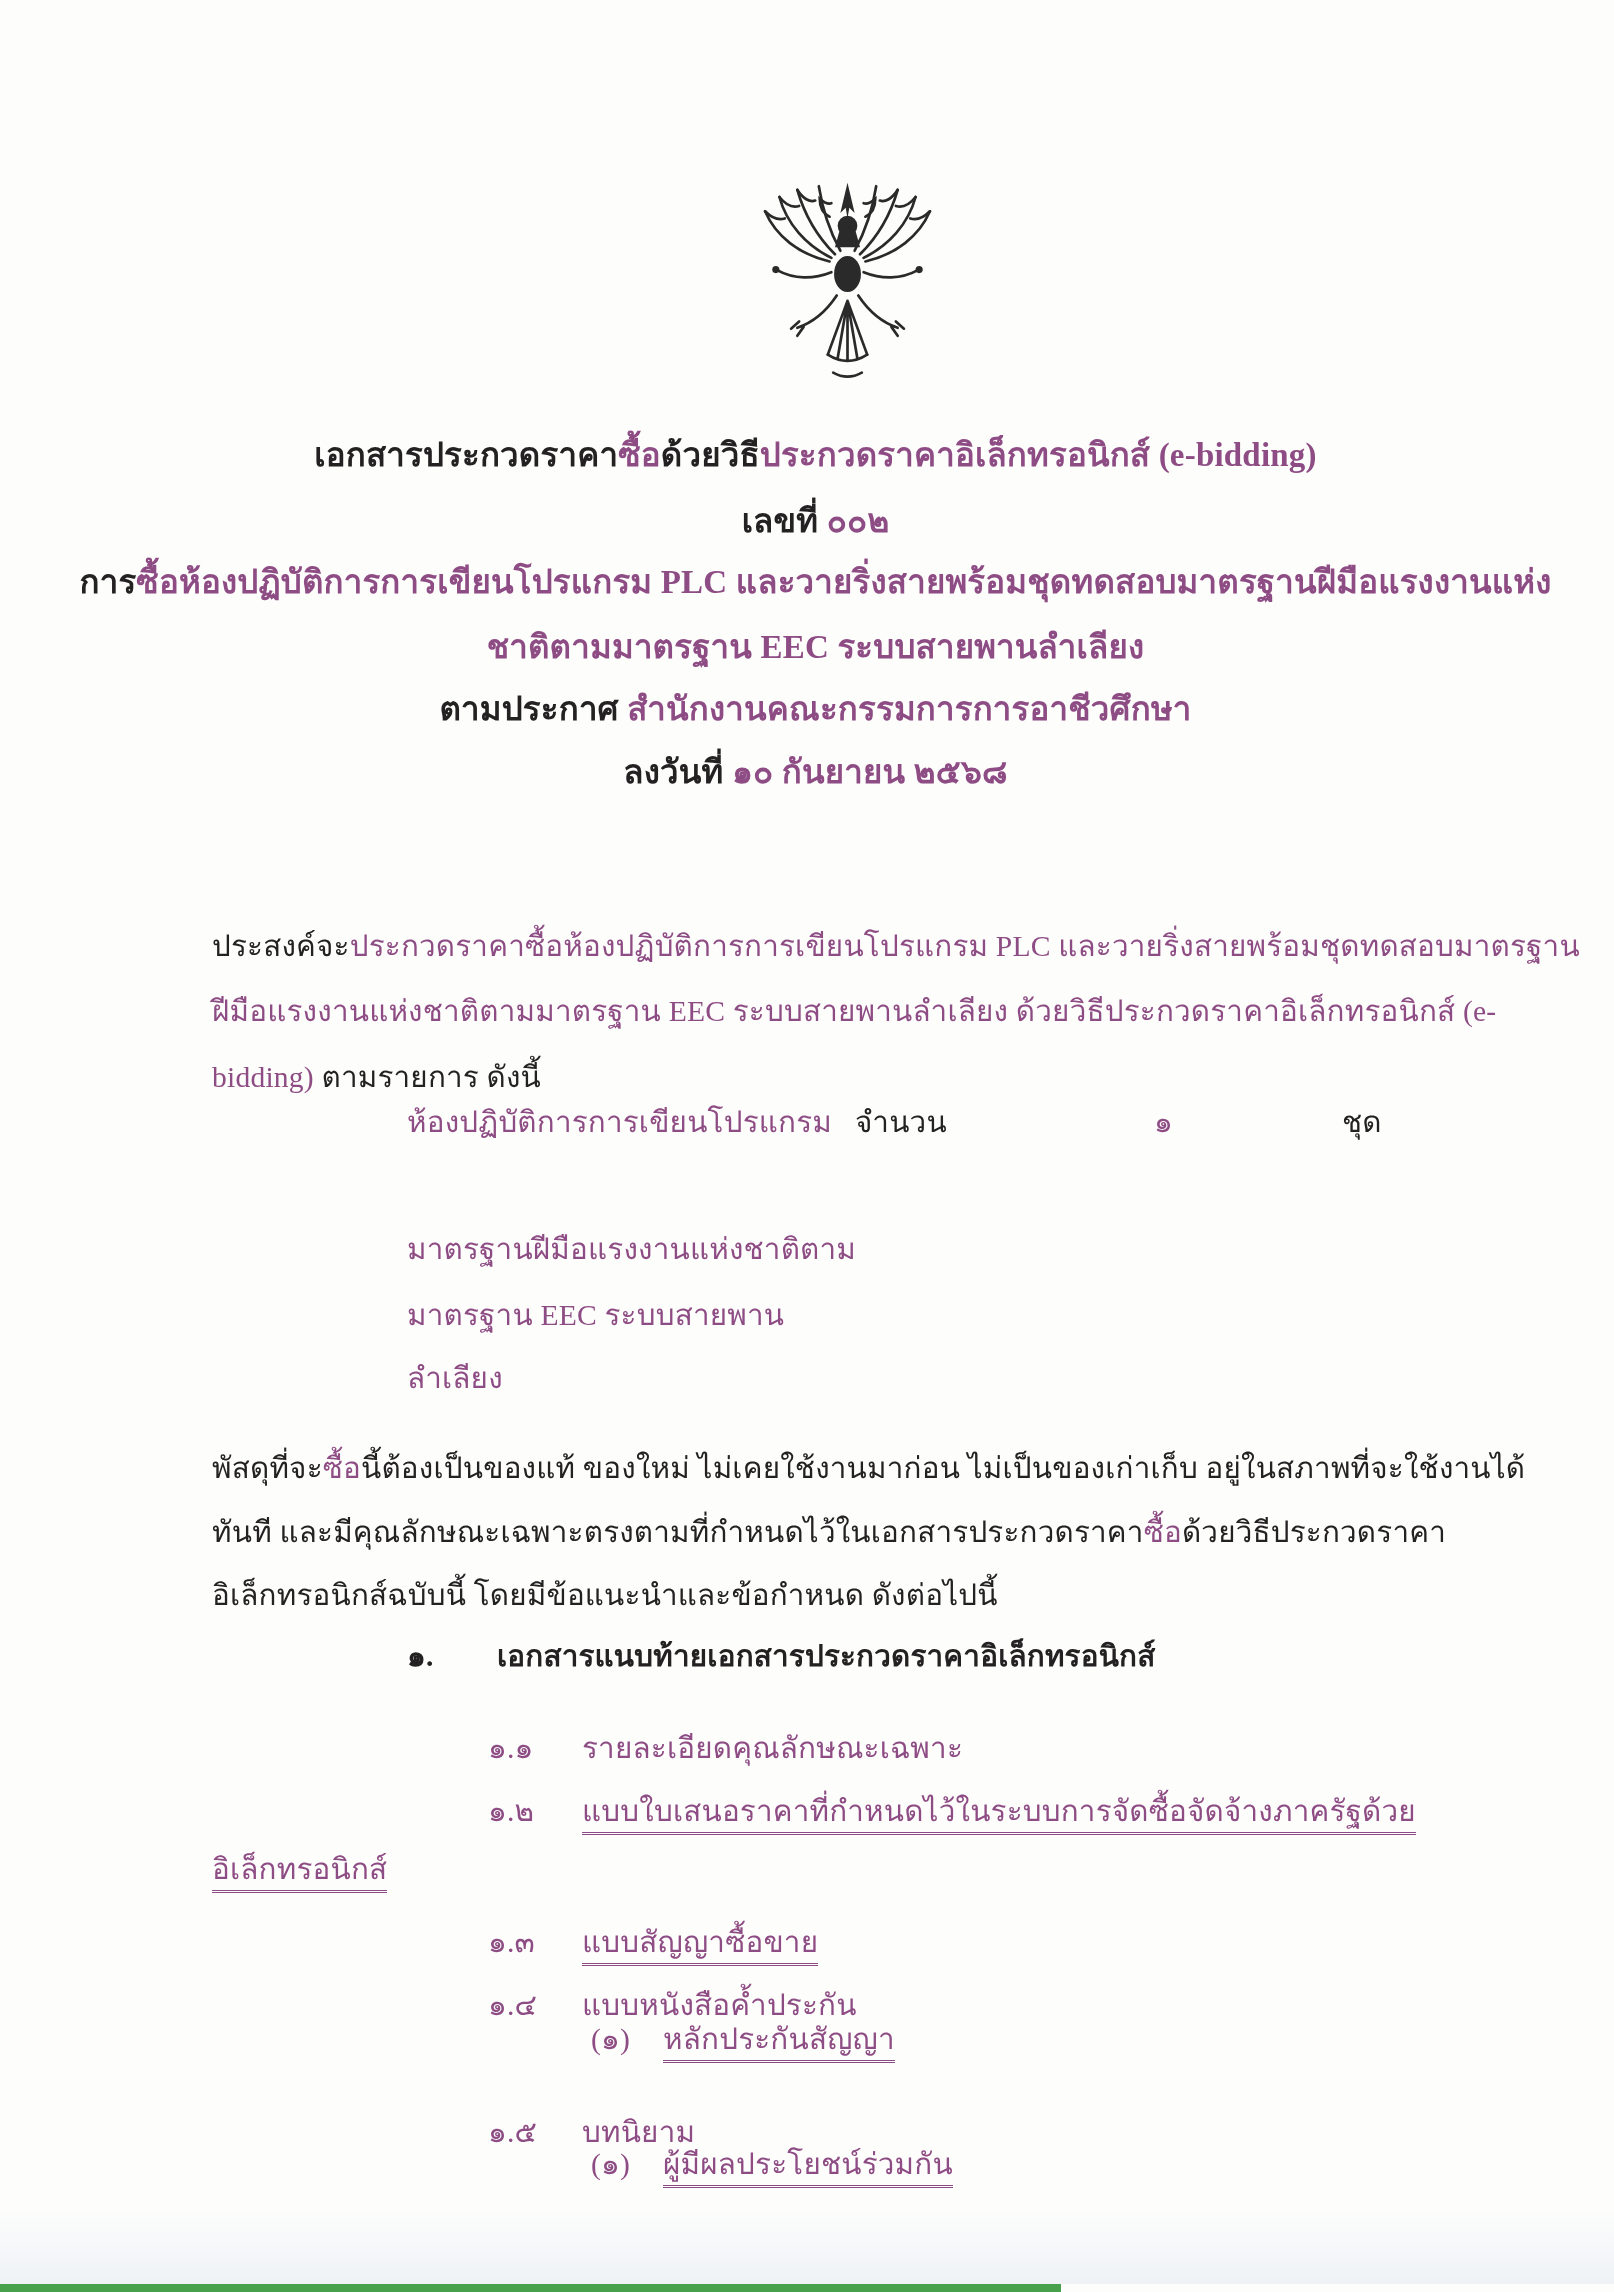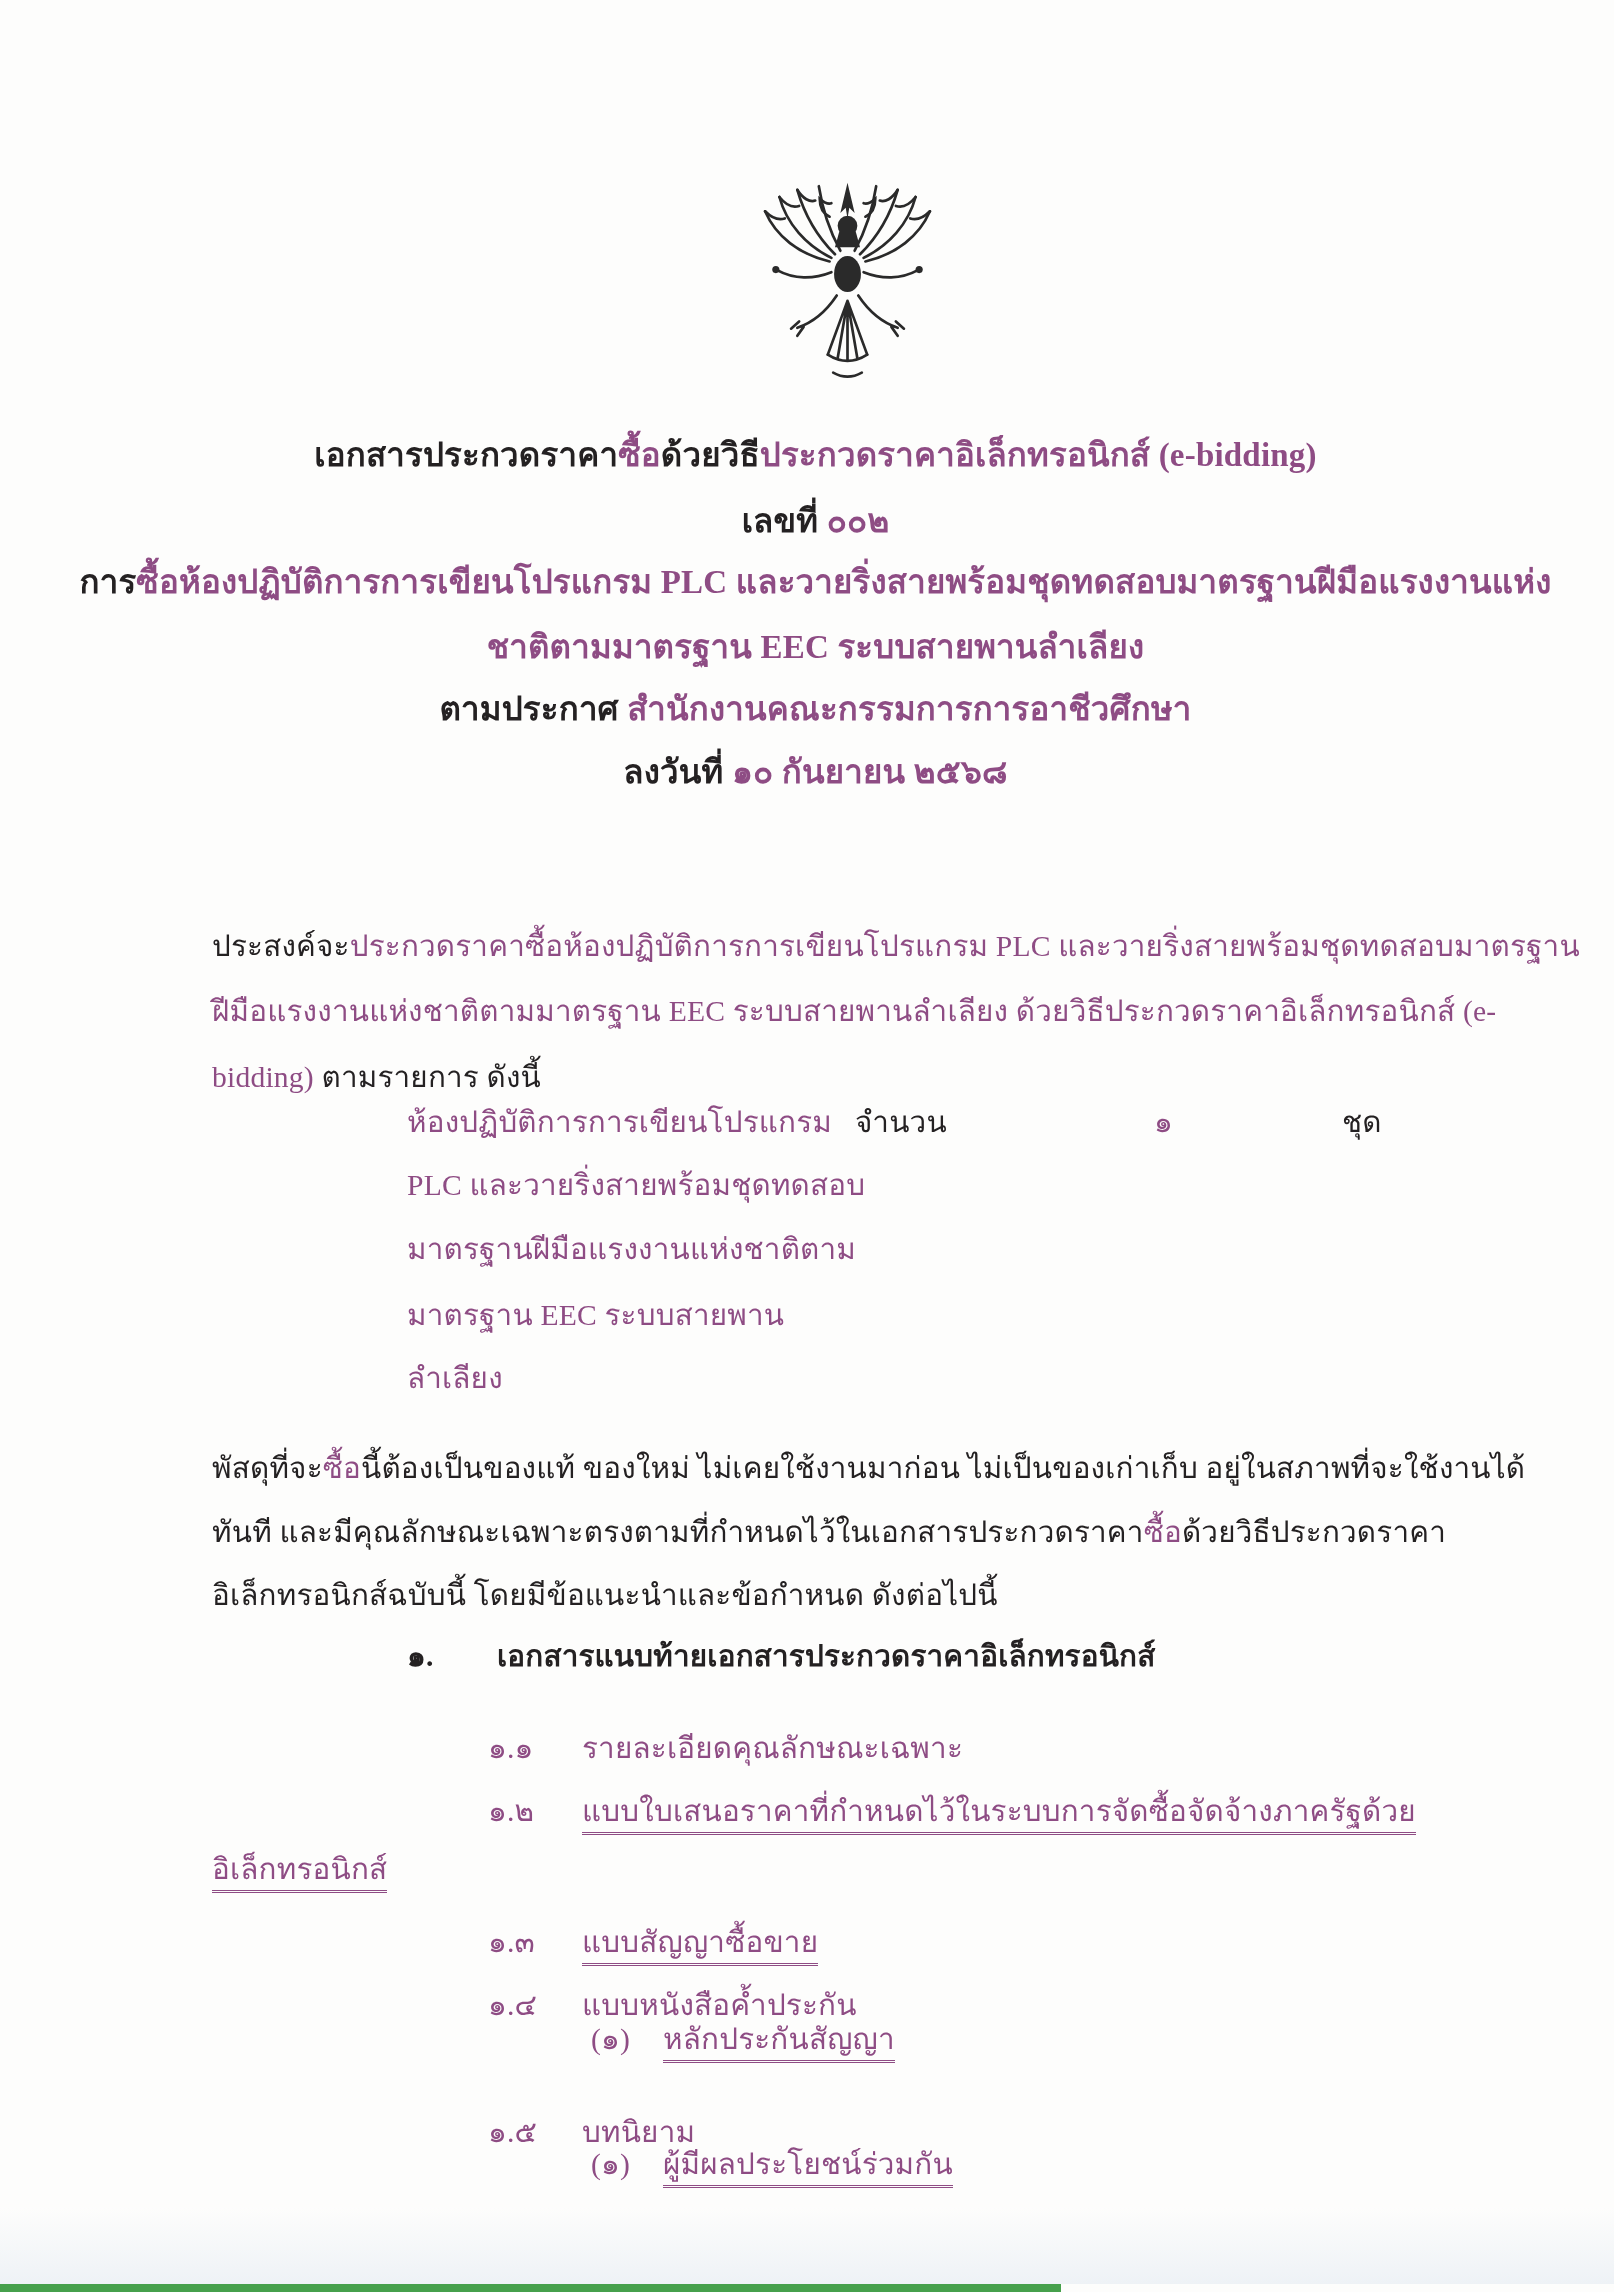--- a/index.html
+++ b/index.html
@@ -110,21 +110,20 @@
   <div class="line" style="top:1053px;left:212px">
     <span class="accent">bidding)</span><span class="ink"> ตามรายการ ดังนี้</span>
   </div>
 
   <div class="line" style="top:1098px;left:0;width:100%">
     <span class="abs accent" style="left:407px">ห้องปฏิบัติการการเขียนโปรแกรม</span>
     <span class="abs ink" style="left:855px">จำนวน</span>
     <span class="abs accent" style="left:1154px">๑</span>
     <span class="abs ink" style="left:1342px">ชุด</span>
   </div>
-  <div class="line accent" style="top:1161px;left:407px">PLC และวายริ่งสายพร้อมชุดทดสอบ</div>
   <div class="line accent" style="top:1225px;left:407px">มาตรฐานฝีมือแรงงานแห่งชาติตาม</div>
   <div class="line accent" style="top:1291px;left:407px">มาตรฐาน EEC ระบบสายพาน</div>
   <div class="line accent" style="top:1354px;left:407px">ลำเลียง</div>
 
   <div class="line" style="top:1444px;left:212px">
     <span class="ink">พัสดุที่จะ</span><span class="accent">ซื้อ</span><span class="ink">นี้ต้องเป็นของแท้ ของใหม่ ไม่เคยใช้งานมาก่อน ไม่เป็นของเก่าเก็บ อยู่ในสภาพที่จะใช้งานได้</span>
   </div>
   <div class="line" style="top:1571px;left:212px">
     <span class="ink">อิเล็กทรอนิกส์ฉบับนี้ โดยมีข้อแนะนำและข้อกำหนด ดังต่อไปนี้</span>
   </div>

